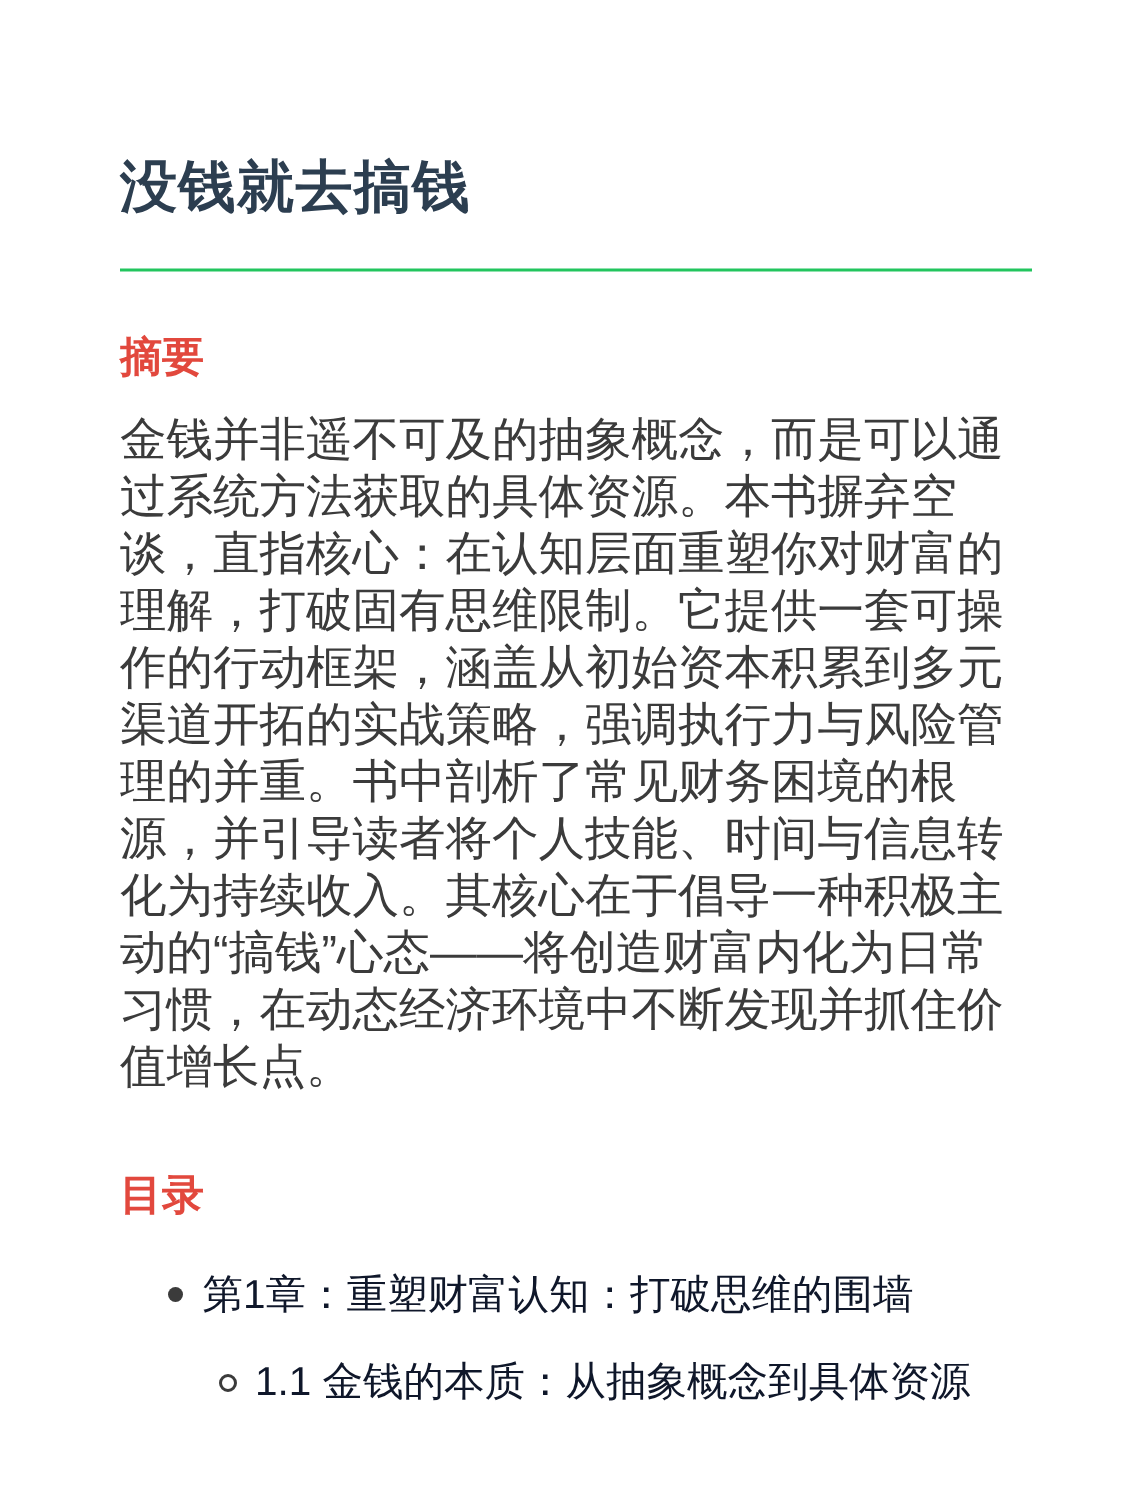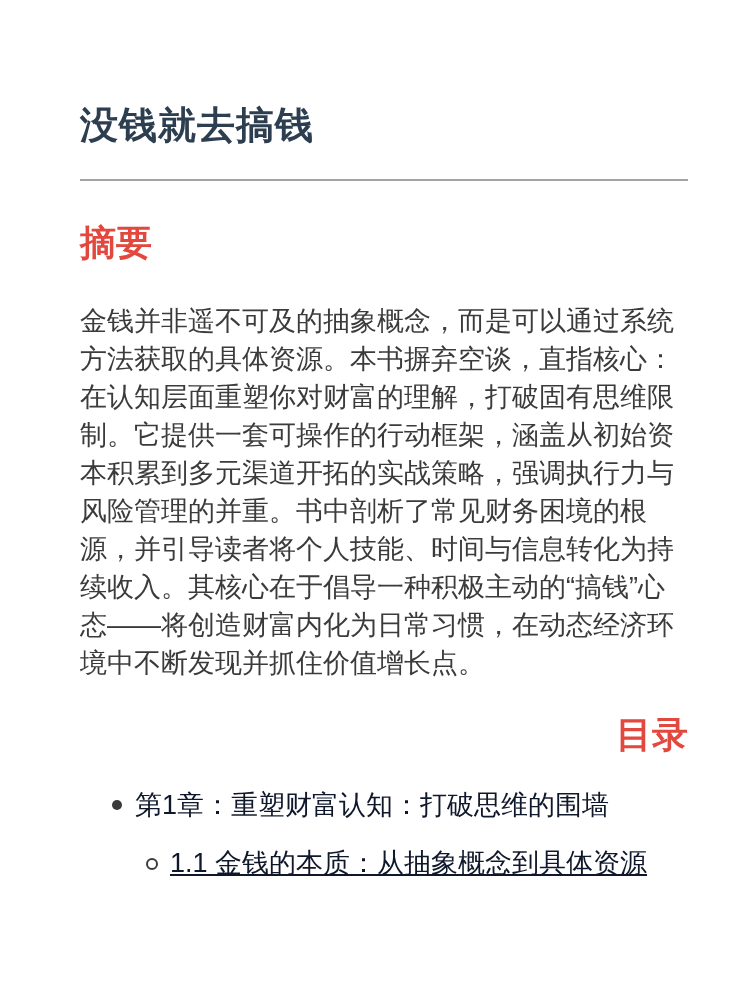--- a/index.html
+++ b/index.html
@@ -23,41 +23,40 @@
     box-sizing: border-box;
     background: #ffffff;
   }
   h1.doc-title {
     margin: 103px 0 0 0;
     padding: 0 0 30px 0;
     font-size: 38px;
     line-height: 1.2;
     font-weight: 700;
     color: #2c3e50;
-    border-bottom: 2px solid #a3a3a3;
+    border-bottom: 2px solid #22c55e;
     letter-spacing: 1px;
   }
   h2.section-heading {
     margin: 40px 0 0 0;
-    font-size: 36px;
+    font-size: 28px;
     line-height: 1.2;
     font-weight: 700;
     color: #e2483d;
   }
   p.abstract-text {
-    margin: 38px 0 0 0;
-    font-size: 27px;
+    margin: 20px 0 0 0;
+    font-size: 31px;
     line-height: 38px;
     color: #3b3b3b;
     text-align: left;
     word-break: normal;
   }
   h2.toc-heading {
-    margin-top: 31px;
-    text-align: right;
+    margin-top: 50px;
   }
   ul.toc-list {
     margin: 30px 0 0 0;
     padding: 0;
     list-style: none;
     font-size: 27px;
     line-height: 38px;
     color: #0f172a;
   }
   li.toc-chapter {
@@ -70,21 +69,20 @@
     top: 14px;
     width: 10px;
     height: 10px;
     border-radius: 50%;
     background: #3b3b3b;
   }
   ul.toc-sublist {
     margin: 20px 0 0 0;
     padding: 0;
     list-style: none;
-    text-decoration: underline;
   }
   li.toc-subitem {
     position: relative;
     padding-left: 35px;
     margin-top: 7px;
   }
   li.toc-subitem > .bullet-circle {
     position: absolute;
     left: 11px;
     top: 14px;

